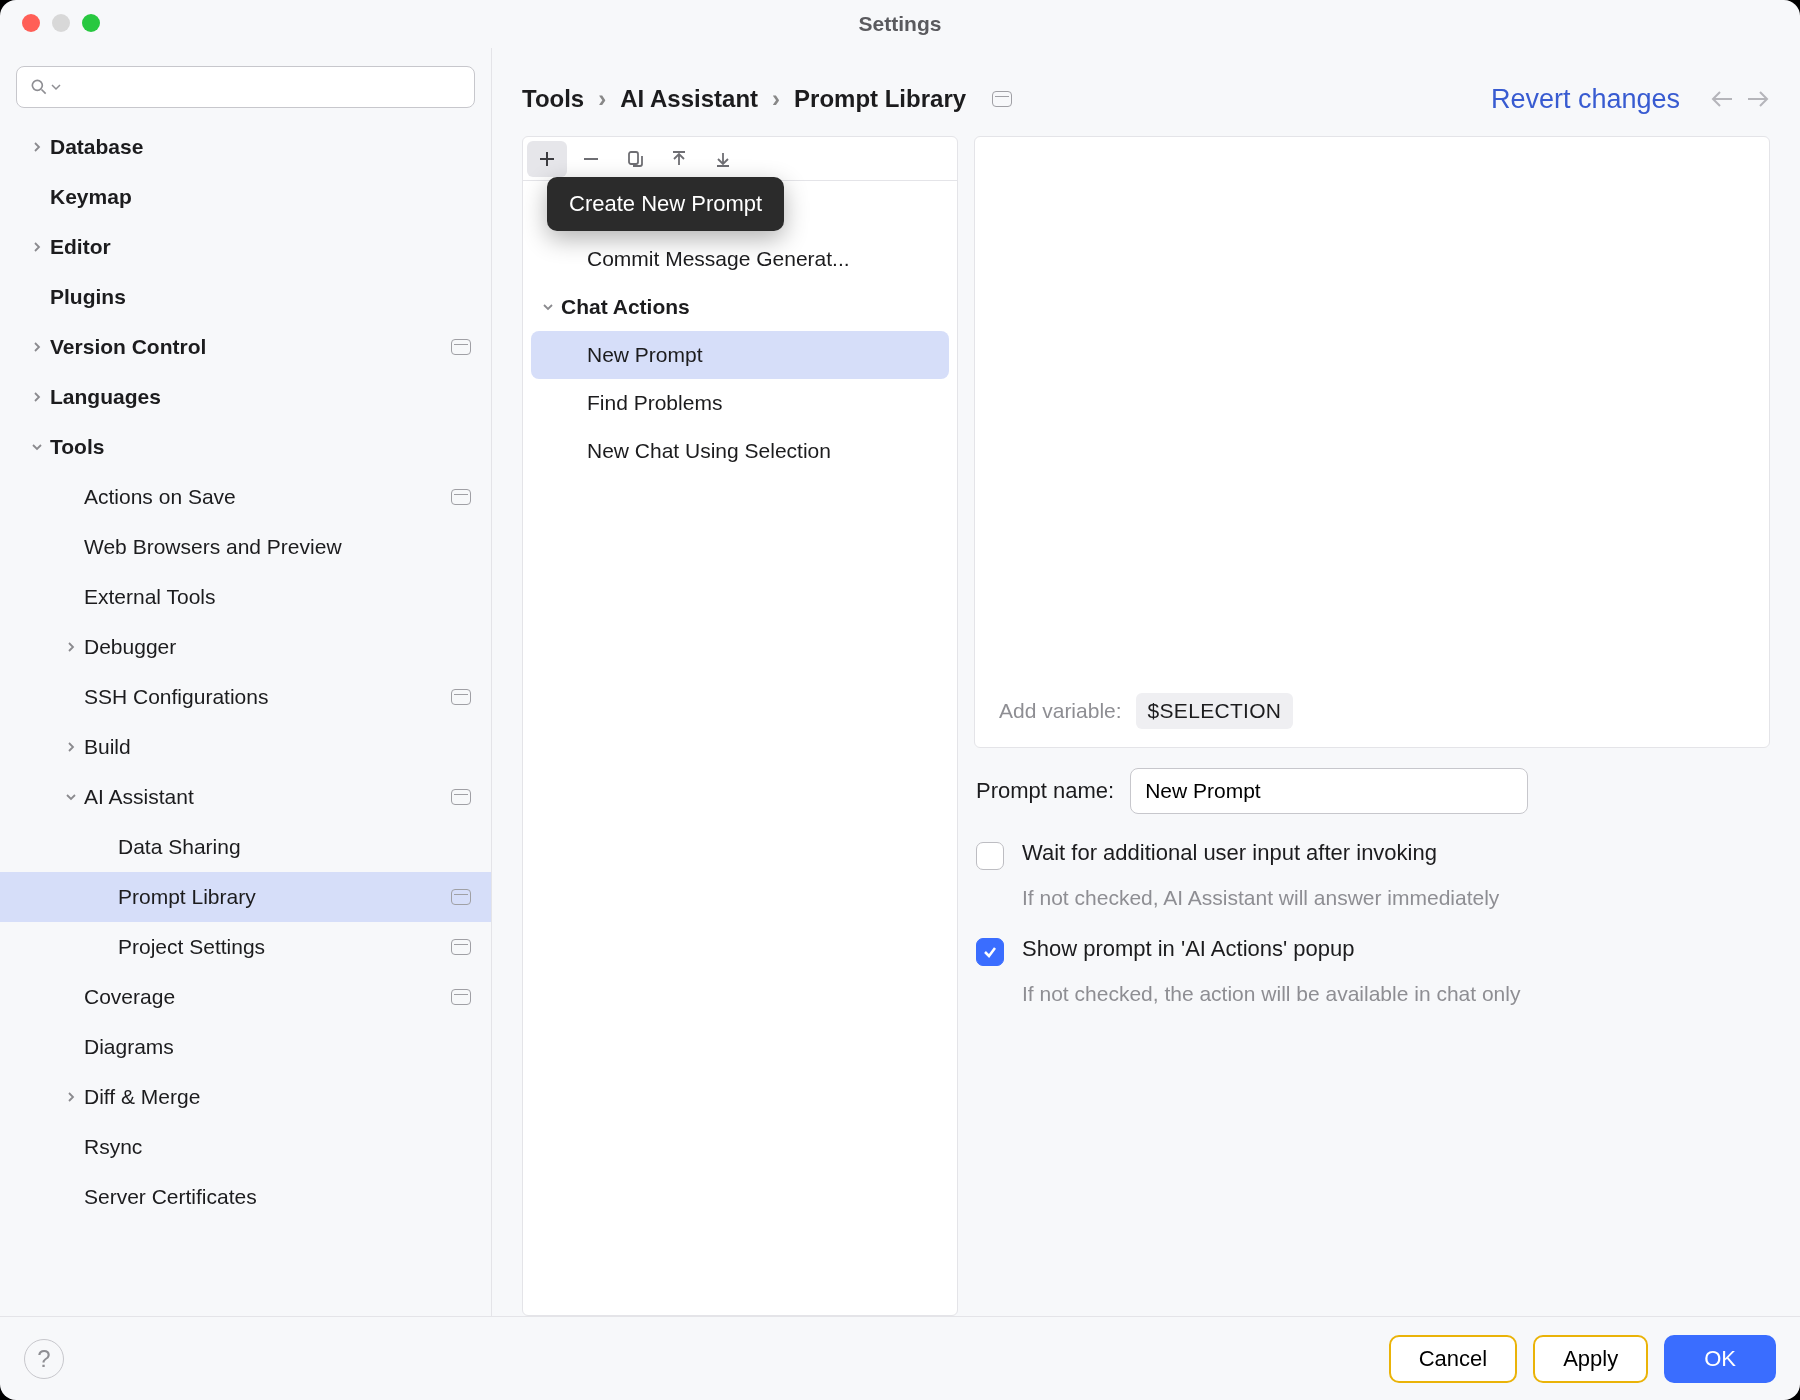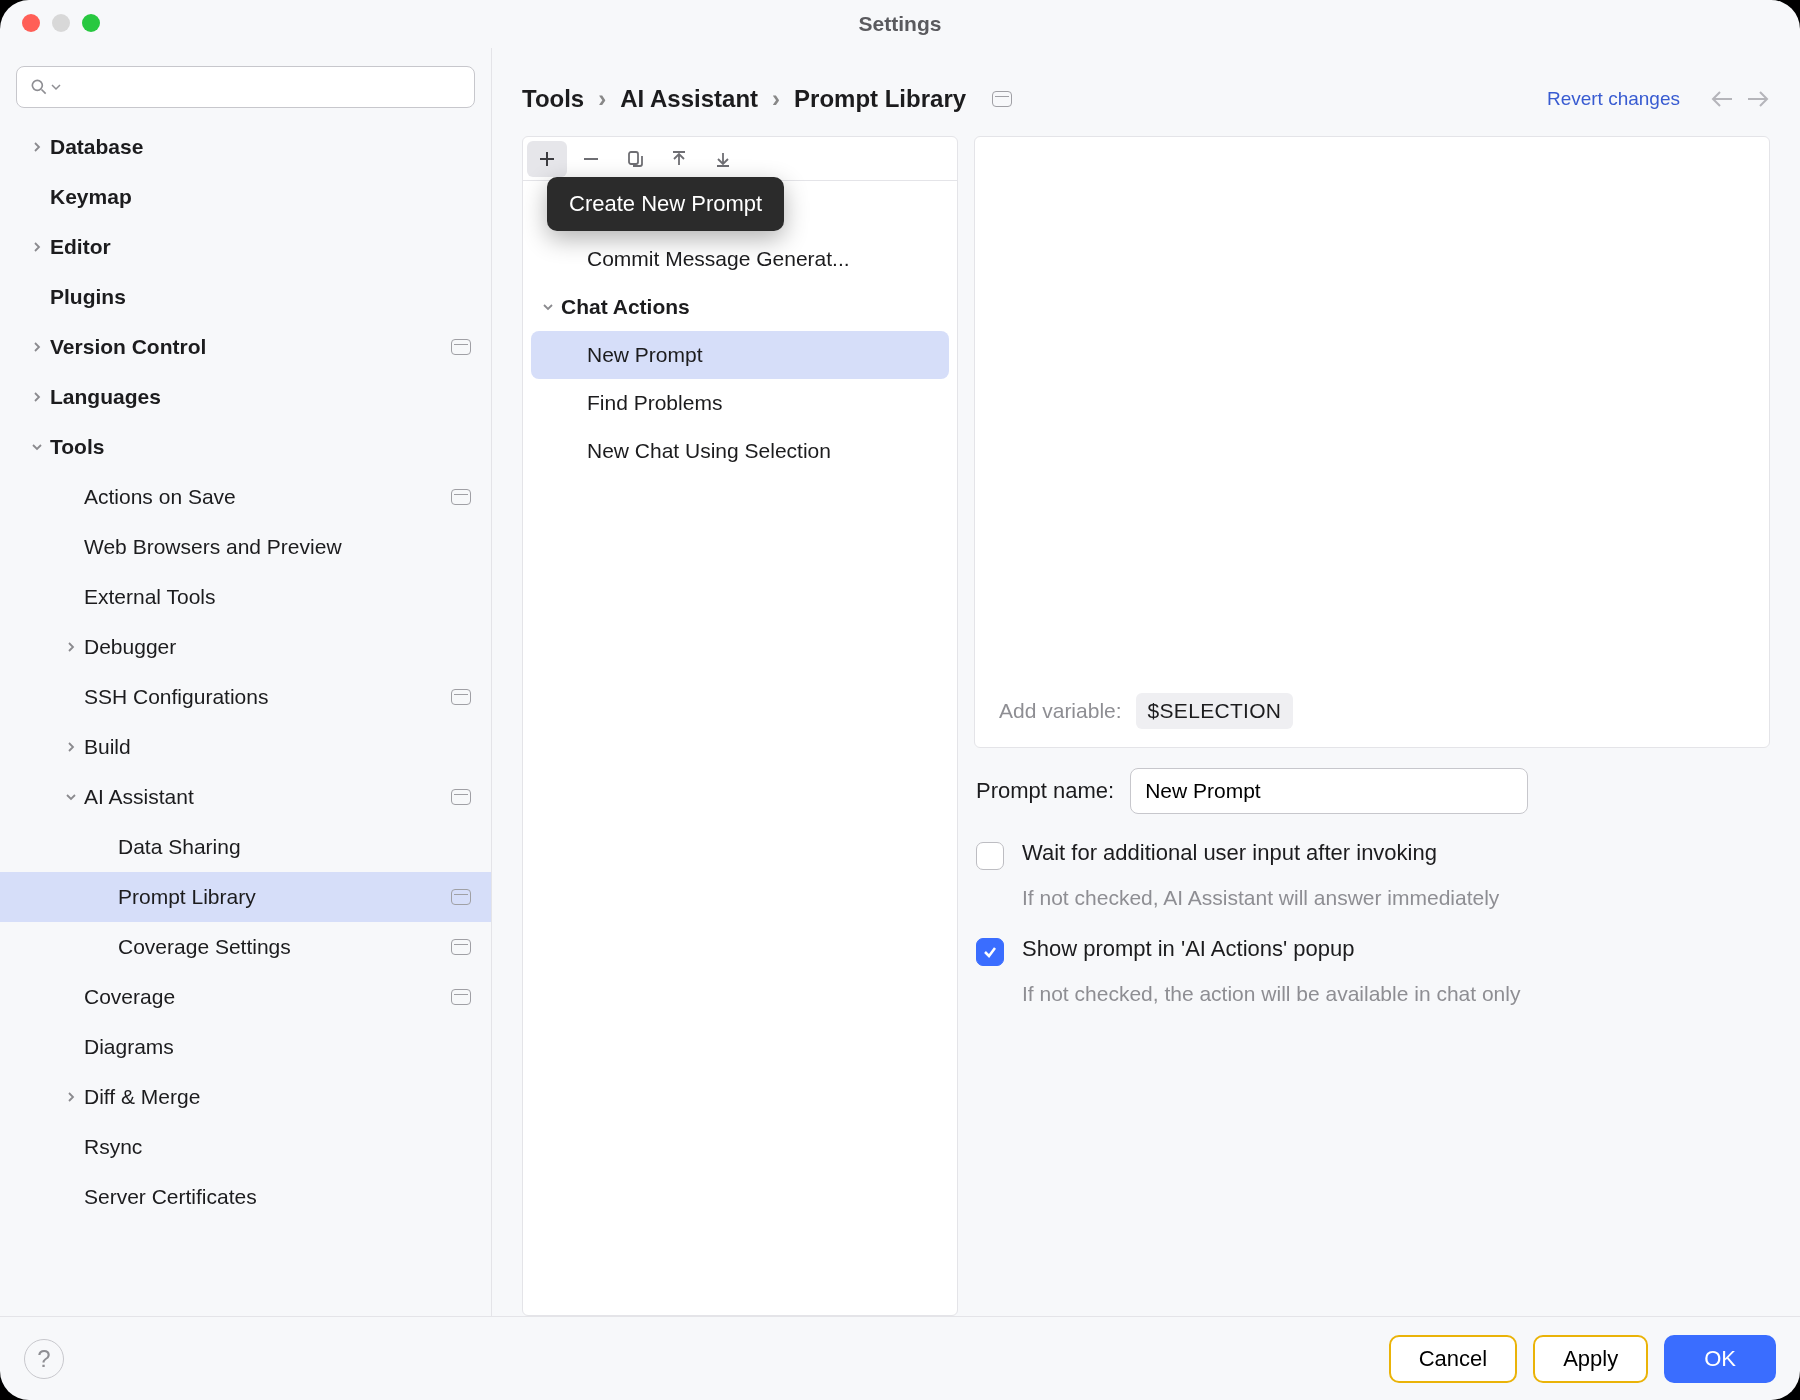--- a/index.html
+++ b/index.html
@@ -20,21 +20,21 @@
     margin: 0; padding: 0;
     width: 1800px; height: 1400px;
     font-family: -apple-system, "Helvetica Neue", Arial, sans-serif;
     font-size: 21px;
     color: var(--text);
     background: #000;
   }
   .window {
     position: absolute; inset: 0;
     background: var(--bg);
-    border-radius: 29px;
+    border-radius: 16px;
     overflow: hidden;
     display: flex;
     flex-direction: column;
   }
   
   .titlebar {
     height: 48px;
     display: flex;
     align-items: center;
     justify-content: center;
@@ -162,21 +162,21 @@
   .breadcrumb .scope-badge {
     margin-left: 12px;
   }
   .header-actions {
     display: flex;
     align-items: center;
     gap: 24px;
   }
   .link-btn {
     color: var(--link-blue);
-    font-size: 19px;
+    font-size: 27px;
     background: none; border: none;
     cursor: pointer;
   }
   .nav-arrows {
     display: flex; gap: 12px;
     color: #b5b5ba;
   }
   .editor-row {
     flex: 1;
     display: flex;
@@ -490,21 +490,21 @@
             <span class="tree-arrow"></span>
             <span class="tree-label">Data Sharing</span>
           </div>
           <div class="tree-row depth2 selected">
             <span class="tree-arrow"></span>
             <span class="tree-label">Prompt Library</span>
             <span class="tree-badge"></span>
           </div>
           <div class="tree-row depth2">
             <span class="tree-arrow"></span>
-            <span class="tree-label">Coverage Settings</span>
+            <span class="tree-label">Project Settings</span>
             <span class="tree-badge"></span>
           </div>
           <div class="tree-row depth1">
             <span class="tree-arrow"></span>
             <span class="tree-label">Coverage</span>
             <span class="tree-badge"></span>
           </div>
           <div class="tree-row depth1">
             <span class="tree-arrow"></span>
             <span class="tree-label">Diagrams</span>

